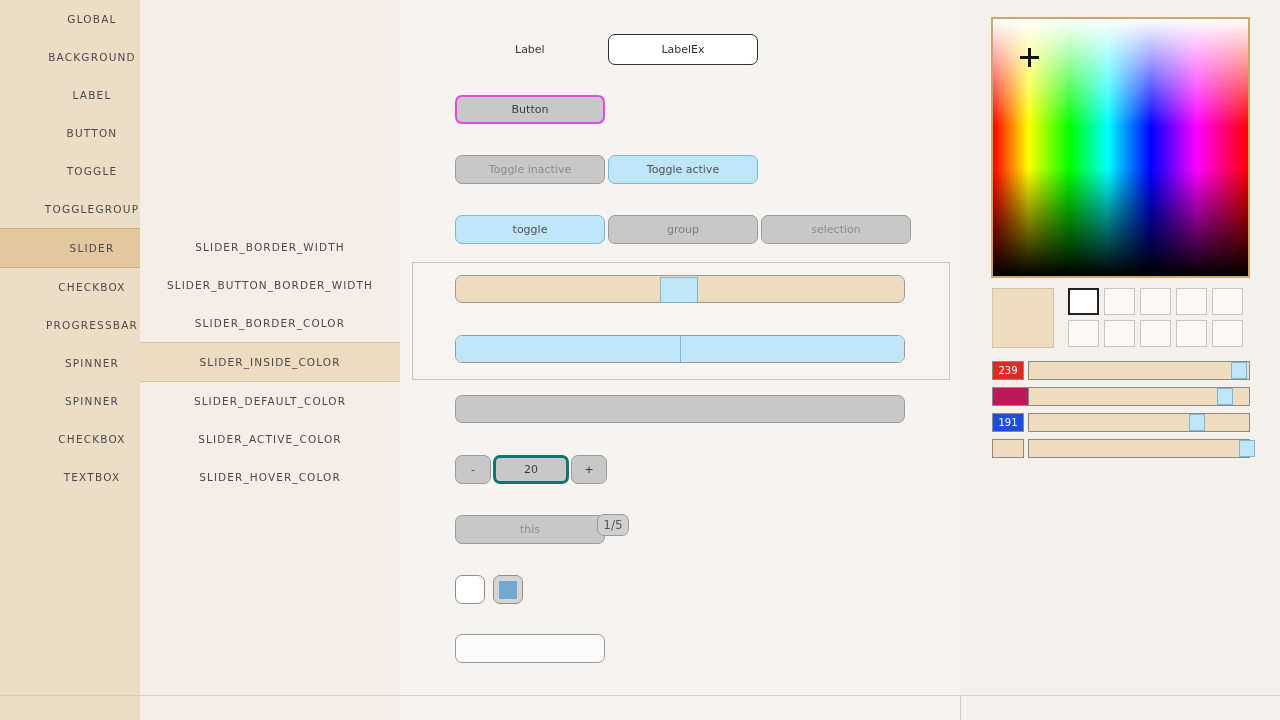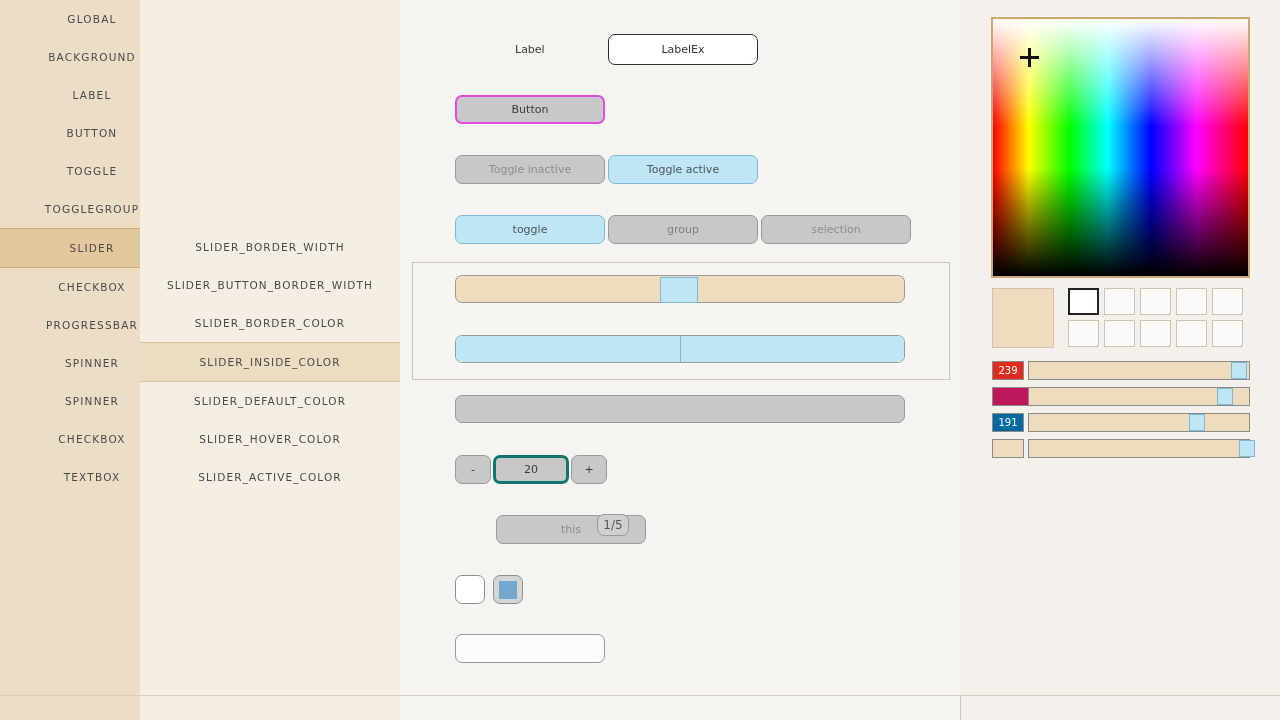--- a/index.html
+++ b/index.html
@@ -225,21 +225,20 @@
     border: 1px solid #9a9a9a;
     color: #3c3c3c;
   }
 
   .combo-main {
     left: 55px; top: 515px;
     width: 150px; height: 29px;
     background: #c8c8c8;
     border: 1px solid #9a9a9a;
     color: #8d8d8d;
-    margin-left: 41px;
   }
   .combo-count {
     left: 197px; top: 514px;
     width: 32px; height: 22px;
     background: #d0d0d0;
     border: 1px solid #9a9a9a;
     color: #555;
     font-size: 12px;
   }
 
@@ -336,21 +335,21 @@
     color: #fff;
     font-size: 10px;
     display: flex;
     align-items: center;
     justify-content: center;
     border: 1px solid #8a8a8a;
     box-sizing: border-box;
   }
   .chan-box.r { background: #e02b20; }
   .chan-box.g { background: #be185d; padding-left: 48px; }
-  .chan-box.b { background: #0369a1; }
+  .chan-box.b { background: #1d4ed8; }
   .chan-box.a { background: #efdcbe; color: transparent; }
   .chan-track {
     position: absolute;
     left: 68px;
     width: 222px; height: 19px;
     background: #efdcbe;
     border: 1px solid #8a8a8a;
     box-sizing: border-box;
   }
   .chan-knob {
@@ -403,22 +402,22 @@
     <div class="cat-item">TEXTBOX</div>
   </div>
 
   <div class="prop-col">
     <div class="prop-list">
       <div class="prop-item">SLIDER_BORDER_WIDTH</div>
       <div class="prop-item">SLIDER_BUTTON_BORDER_WIDTH</div>
       <div class="prop-item">SLIDER_BORDER_COLOR</div>
       <div class="prop-item selected">SLIDER_INSIDE_COLOR</div>
       <div class="prop-item">SLIDER_DEFAULT_COLOR</div>
+      <div class="prop-item">SLIDER_ACTIVE_COLOR</div>
       <div class="prop-item">SLIDER_HOVER_COLOR</div>
-      <div class="prop-item">SLIDER_ACTIVE_COLOR</div>
     </div>
   </div>
 
   <div class="preview">
     <div class="row-label" style="left:115px; top:43px;">Label</div>
     <div class="ctl textbox-label">LabelEx</div>
 
     <div class="ctl btn-main">Button</div>
 
     <div class="ctl toggle-inactive">Toggle inactive</div>

